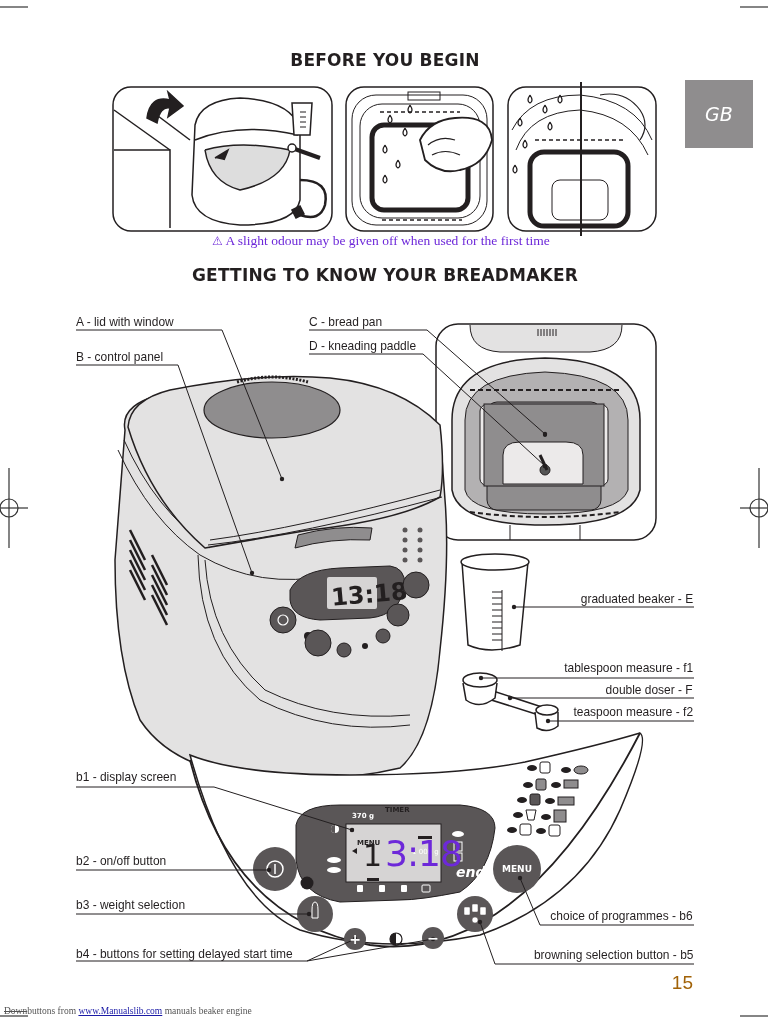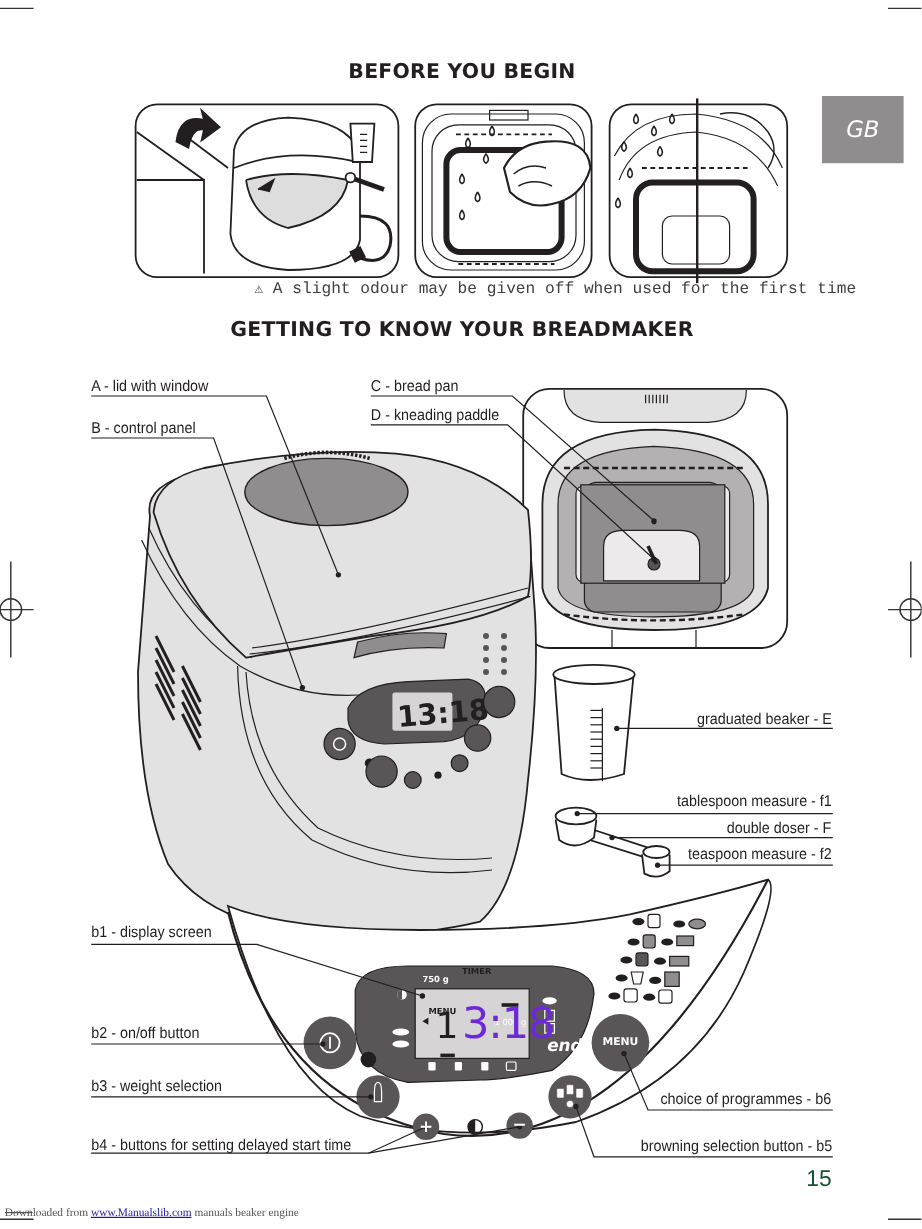--- a/index.html
+++ b/index.html
@@ -1,23 +1,23 @@
 <!DOCTYPE html>
 <html><head>
 <meta charset="utf-8">
 <style>
   html, body { margin:0; padding:0; background:#ffffff; }
   body { width:768px; height:1024px; position:relative; overflow:hidden; font-family:"Liberation Sans", sans-serif; color:#231f20; }
   .abs { position:absolute; }
   .h-title { font-family:"DejaVu Sans", sans-serif; font-weight:bold; font-size:17px; letter-spacing:0.2px; color:#231f20; text-align:center; white-space:nowrap; }
-  .note { font-family:Liberation Mono, monospace; font-size:13.5px; color:#404040; white-space:nowrap; }
+  .note { font-family:Liberation Serif, serif; font-size:13.5px; color:#6d28d9; white-space:nowrap; }
   .lbl { font-family:"Liberation Sans", sans-serif; font-size:13px; color:#231f20; white-space:nowrap; transform:scaleX(0.92); transform-origin:left center; }
   .lbl.r { transform-origin:right center; text-align:right; }
   .gb { background:#8f8d8e; color:#fff; font-family:"DejaVu Sans", sans-serif; font-style:italic; font-size:19px; display:flex; align-items:center; justify-content:center; }
-  .pageno { font-family:"Liberation Sans", sans-serif; font-size:19px; color:#14532d; }
+  .pageno { font-family:"Liberation Sans", sans-serif; font-size:19px; color:#a16207; }
   .footer { font-family:"Liberation Serif", serif; font-size:9.5px; color:#555; white-space:nowrap; }
   .footer a { color:#1a1aa6; text-decoration:underline; font-weight:normal; }
   .footer .strike { text-decoration:line-through; }
   svg { position:absolute; left:0; top:0; }
   .lcd-txt { font-family:"DejaVu Sans", sans-serif; }
 </style>
 </head>
 <body>
 
 <svg width="768" height="1024">
@@ -28,21 +28,21 @@
     <line x1="740" y1="1016" x2="768" y2="1016"></line>
     <line x1="9" y1="468" x2="9" y2="548"></line>
     <circle cx="9" cy="508" r="9"></circle>
     <line x1="0" y1="508" x2="28" y2="508"></line>
     <line x1="759" y1="468" x2="759" y2="548"></line>
     <circle cx="759" cy="508" r="9"></circle>
     <line x1="740" y1="508" x2="768" y2="508"></line>
   </g>
 </svg>
 
-<div class="abs gb" style="left:685px;top:80px;width:68px;height:56px;">
+<div class="abs gb" style="left:685px;top:80px;width:68px;height:68px;">
   <span>GB</span>
 </div>
 
 <div class="abs h-title" style="left:0;top:50px;width:770px;">BEFORE YOU BEGIN</div>
 
 <svg width="768" height="240">
 
   <g fill="none" stroke="#231f20" stroke-width="1.5">
     <rect x="113" y="87" width="219" height="144" rx="18" ry="18"></rect>
     <path d="M114 150 L170 150 L170 228"></path>
@@ -314,21 +314,21 @@
     <circle cx="352" cy="830" r="2.2"></circle>
       <circle cx="269" cy="870" r="2.2"></circle>
       <circle cx="309" cy="914" r="2.2"></circle>
     <circle cx="355" cy="939" r="2.2"></circle>
       <circle cx="433" cy="939" r="2.2"></circle>
       <circle cx="520" cy="878" r="2.2"></circle>
       <circle cx="480" cy="922" r="2.2"></circle>
   </g>
 </svg>
 
-<div class="abs lcd-txt" style="left:352px;top:812px;font-size:7px;font-weight:bold;color:#fff;">750 g</div>
+<div class="abs lcd-txt" style="left:352px;top:812px;font-size:7px;font-weight:bold;color:#fff;">370 g</div>
 <div class="abs lcd-txt" style="left:412px;top:848px;font-size:7px;font-weight:normal;color:#fff;">1 000 g</div>
 <div class="abs lcd-txt" style="left:385px;top:806px;font-size:7px;font-weight:bold;color:#231f20;">TIMER</div>
 <div class="abs lcd-txt" style="left:357px;top:839px;font-size:7px;font-weight:bold;color:#231f20;">MENU</div>
 <div class="abs lcd-txt" style="left:363px;top:841px;font-size:30px;color:#231f20;line-height:1;">1</div>
 <div class="abs lcd-txt" style="left:385px;top:836px;font-size:36px;color:#6d28d9;line-height:1;letter-spacing:-1px;">3:18</div>
 <div class="abs lcd-txt" style="left:456px;top:864px;font-size:14px;font-weight:bold;color:#fff;font-style:italic;">end</div>
 
 <div class="abs" style="left:253px;top:847px;width:44px;height:44px;border-radius:50%;">
   <span></span>
 </div>
@@ -355,14 +355,14 @@
 <div class="abs lbl" style="left:76px;top:769px;">b1 - display screen</div>
 <div class="abs lbl" style="left:76px;top:853px;">b2 - on/off button</div>
 <div class="abs lbl" style="left:76px;top:897px;">b3 - weight selection</div>
 <div class="abs lbl" style="left:76px;top:946px;">b4 - buttons for setting delayed start time</div>
 <div class="abs lbl r" style="right:75px;top:908px;">choice of programmes - b6</div>
 <div class="abs lbl r" style="right:75px;top:947px;">browning selection button - b5</div>
 
 <div class="abs pageno" style="right:75px;top:972px;">15</div>
 
 <div class="abs footer" style="left:4px;top:1006px;">
-  <span class="strike">Down</span><span>loaded from </span><a>www.Manualslib.com</a><span> manuals beaker engine</span>
+  <span class="strike">Down</span><span>buttons from </span><a>www.Manualslib.com</a><span> manuals beaker engine</span>
 </div>
 
 </body></html>

